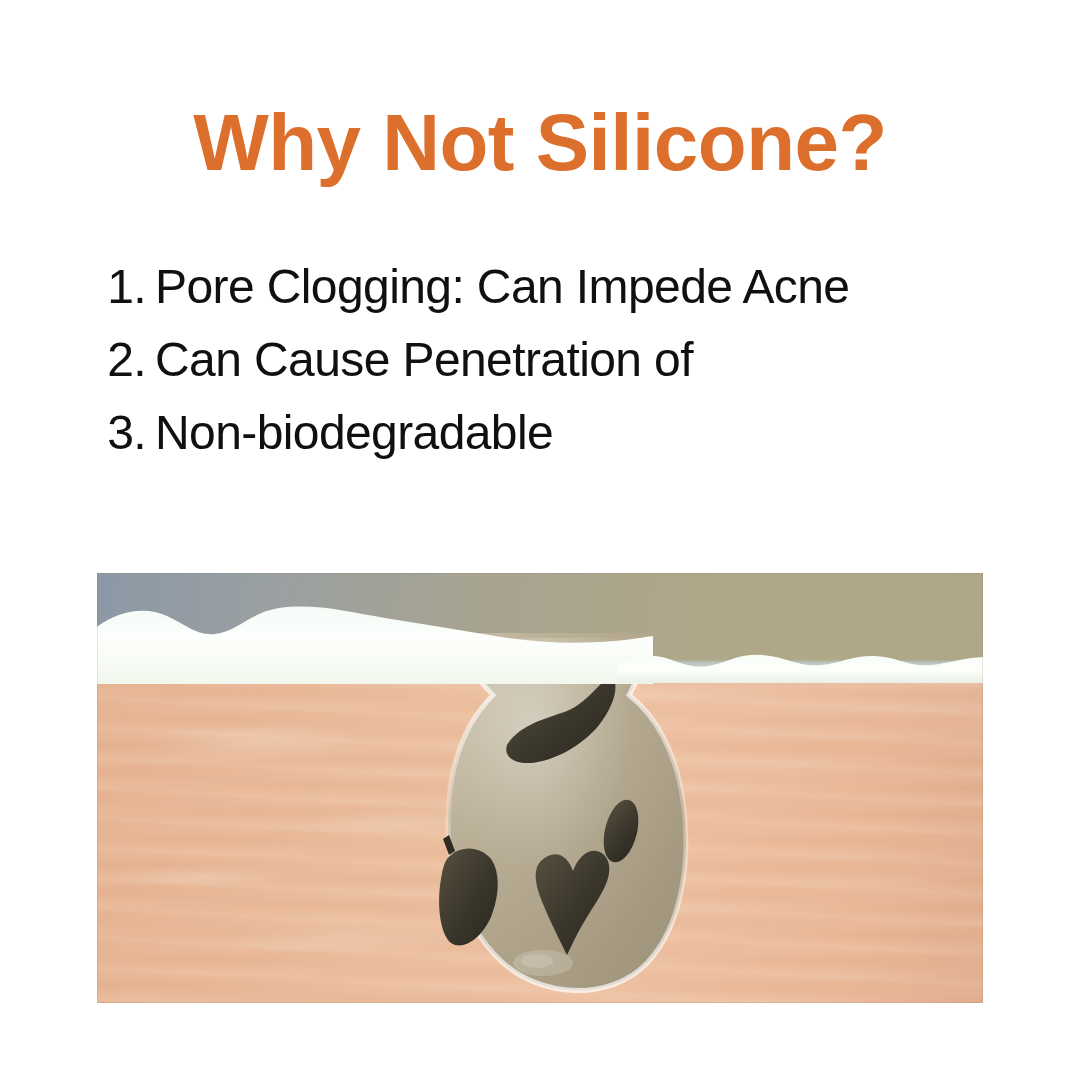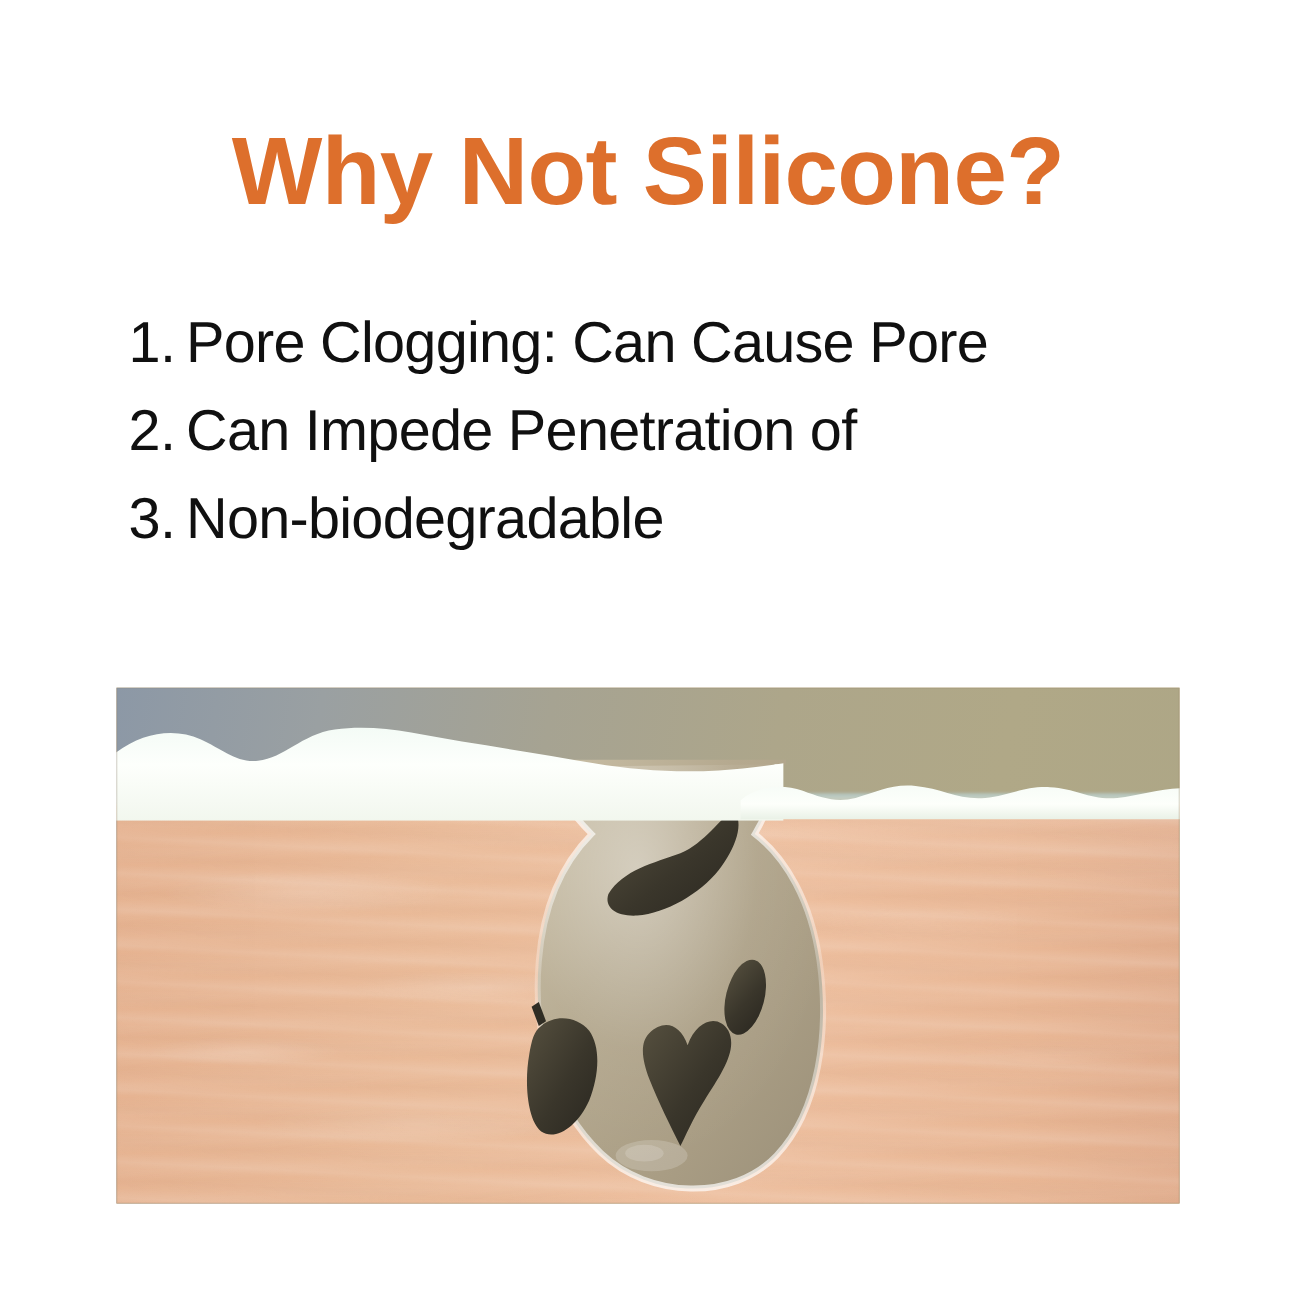--- a/index.html
+++ b/index.html
@@ -193,28 +193,28 @@
 
 <div class="infographic">
 
   <h1 class="title">Why Not Silicone?</h1>
 
   <ol class="reasons">
 
     <li class="reason-row">
       <span class="reason-num">1.</span>
       <span class="reason-text">
-        <span class="wrap-line">Pore Clogging: Can Cause Pore</span>
+        <span class="wrap-line">Pore Clogging: Can Impede Acne</span>
       </span>
     </li>
 
     <li class="reason-row">
       <span class="reason-num">2.</span>
       <span class="reason-text">
-        <span class="wrap-line">Can Impede Penetration of</span>
+        <span class="wrap-line">Can Cause Penetration of</span>
       </span>
     </li>
 
     <li class="reason-row">
       <span class="reason-num">3.</span>
       <span class="reason-text">
         <span class="wrap-line">Non-biodegradable</span>
       </span>
     </li>
 

